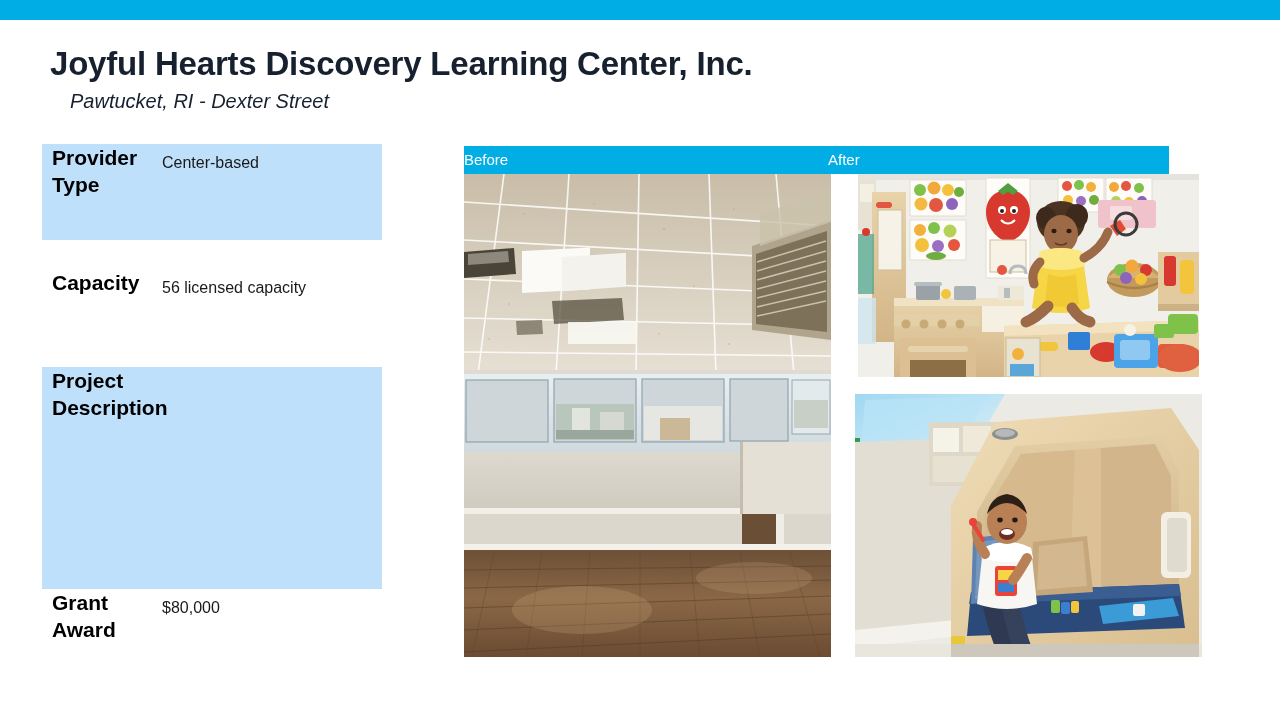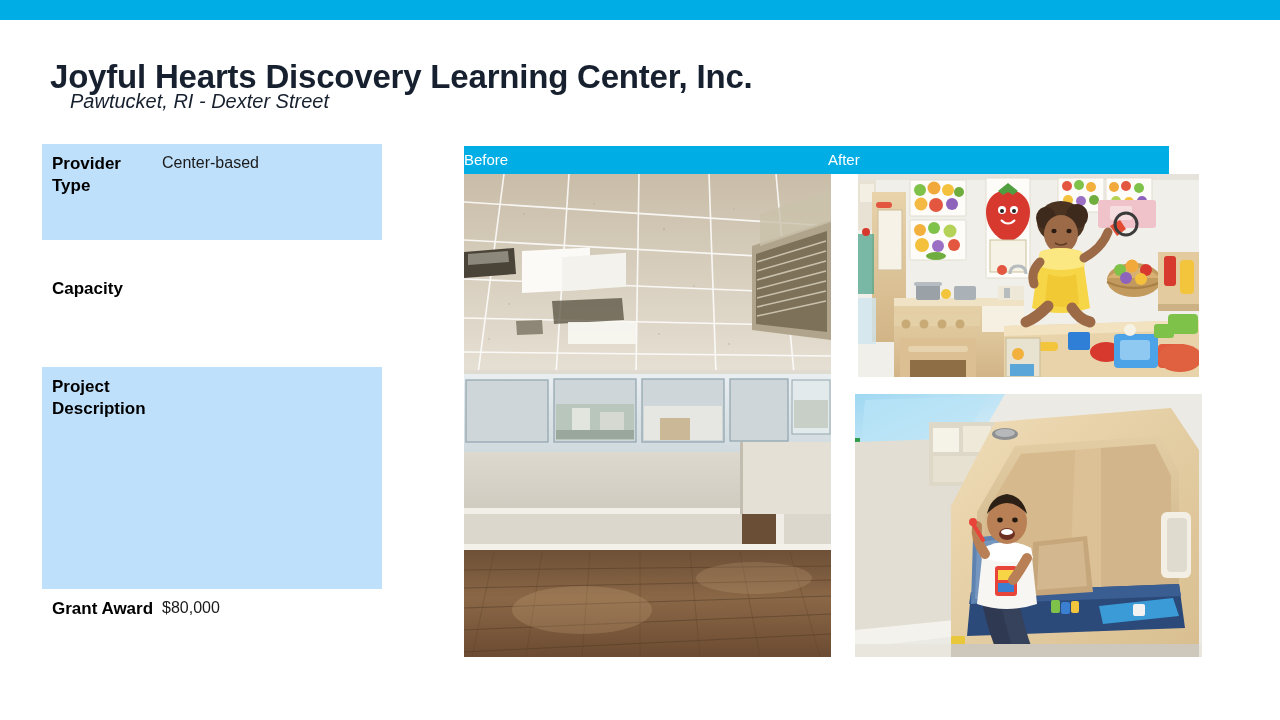--- a/index.html
+++ b/index.html
@@ -23,21 +23,21 @@
     position: absolute;
     left: 0; top: 0;
     width: 1280px;
     height: 20px;
     background: #00ADE4;
   }
 
   
   .title {
     position: absolute;
-    left: 50px; top: 58px;
+    left: 50px; top: 45px;
     width: 800px;
     font-size: 33px;
     font-weight: bold;
     letter-spacing: -0.2px;
     color: #16202e;
     white-space: nowrap;
   }
   .subtitle {
     position: absolute;
     left: 50px; top: 90px;
@@ -58,22 +58,22 @@
   }
   .row {
     display: flex;
     width: 340px;
     align-items: flex-start;
   }
   .row.shaded { background: #bfe0fb; }
   .row.plain  { background: #ffffff; }
   .row .label {
     width: 120px;
-    padding: 9px 0 0 10px;
-    font-size: 17px;
+    padding: 1px 0 0 10px;
+    font-size: 21px;
     font-weight: bold;
     line-height: 1.28;
     color: #000000;
   }
   .row .value {
     flex: 1;
     padding: 9px 12px 0 0;
     font-size: 16px;
     line-height: 1.28;
     color: #1a1a1a;
@@ -118,20 +118,21 @@
 
   <div class="info-table">
 
     <div class="row shaded row-provider">
       <div class="label">Provider Type</div>
       <div class="value">Center-based</div>
     </div>
 
     <div class="row plain row-capacity">
       <div class="label">Capacity</div>
+      <div class="value">56 licensed capacity</div>
     </div>
 
     <div class="row shaded row-project">
       <div class="label">Project Description</div>
     </div>
 
     <div class="row plain row-grant">
       <div class="label">Grant Award</div>
       <div class="value">$80,000</div>
     </div>

